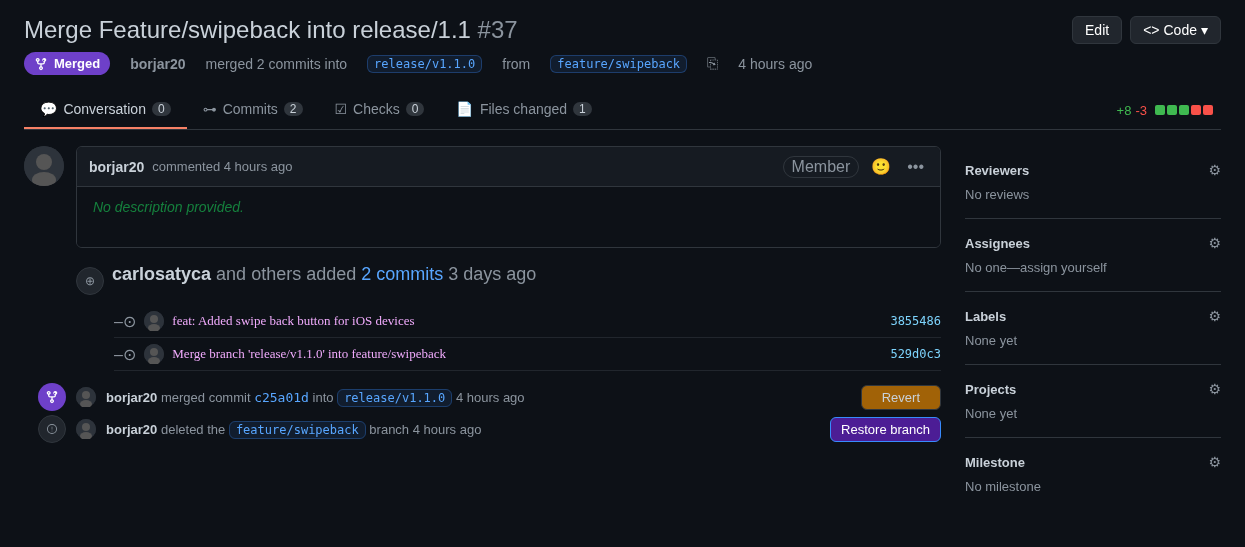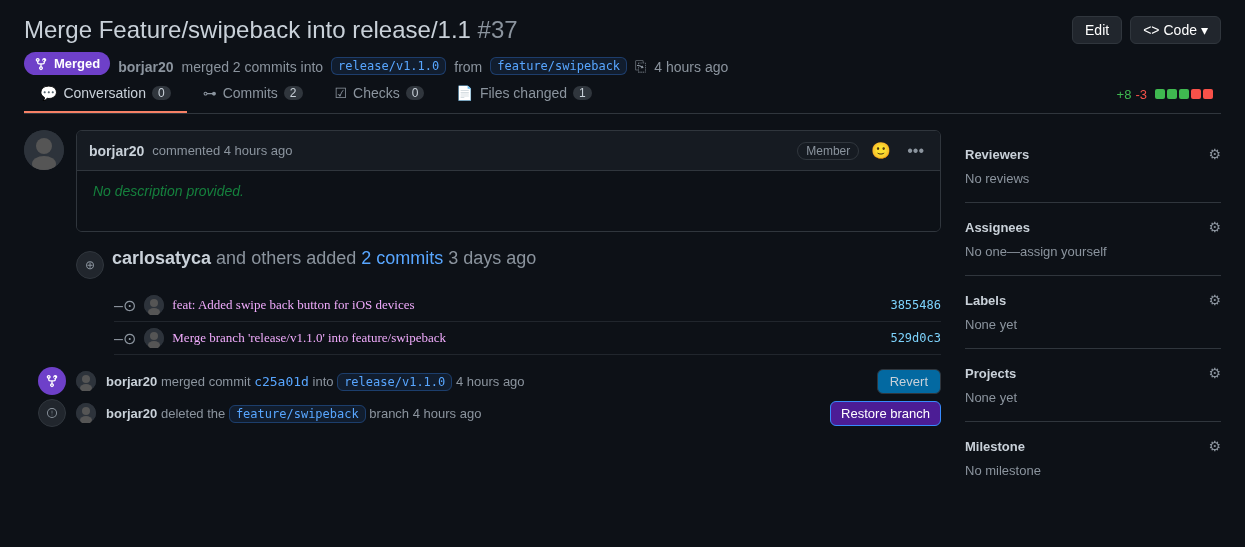--- a/index.html
+++ b/index.html
@@ -40,22 +40,23 @@
       border-radius: 6px;
       padding: 5px 12px;
       cursor: pointer;
       font-size: 14px;
       display: flex;
       align-items: center;
       gap: 4px;
     }
     .pr-meta-row {
       display: flex;
-      align-items: flex-end;
-      gap: 8px;
+      align-items: center;
+      gap: 20px;
+      margin-bottom: 16px;
       flex-wrap: wrap;
     }
     .merged-badge {
       background: #6e40c9;
       color: #fff;
       border-radius: 20px;
       padding: 4px 10px;
       font-size: 13px;
       font-weight: 600;
       display: flex;
@@ -216,21 +217,21 @@
       display: flex;
       align-items: center;
       gap: 8px;
     }
     .member-badge {
       background: transparent;
       color: #8b949e;
       border: 1px solid #30363d;
       border-radius: 20px;
       padding: 1px 8px;
-      font-size: 12px;
+      font-size: 16px;
     }
     .emoji-btn, .more-btn {
       color: #8b949e;
       cursor: pointer;
       font-size: 16px;
       background: none;
       border: none;
       padding: 2px 4px;
     }
     .comment-body {
@@ -353,25 +354,25 @@
       color: #8b949e;
       font-size: 13px;
     }
     .event-row {
       display: flex;
       gap: 12px;
       align-items: center;
       margin-bottom: 4px;
     }
     .revert-btn {
-      background: #0369a1;
+      background: #a16207;
       border: 1px solid #30363d;
       border-radius: 6px;
       color: #c9d1d9;
-      padding: 4px 12px;
+      padding: 4px 20px;
       font-size: 13px;
       cursor: pointer;
     }
     .restore-btn {
       background: #4c1d95;
       border: 1px solid #388bfd;
       border-radius: 6px;
       color: #fff;
       padding: 4px 10px;
       font-size: 13px;

